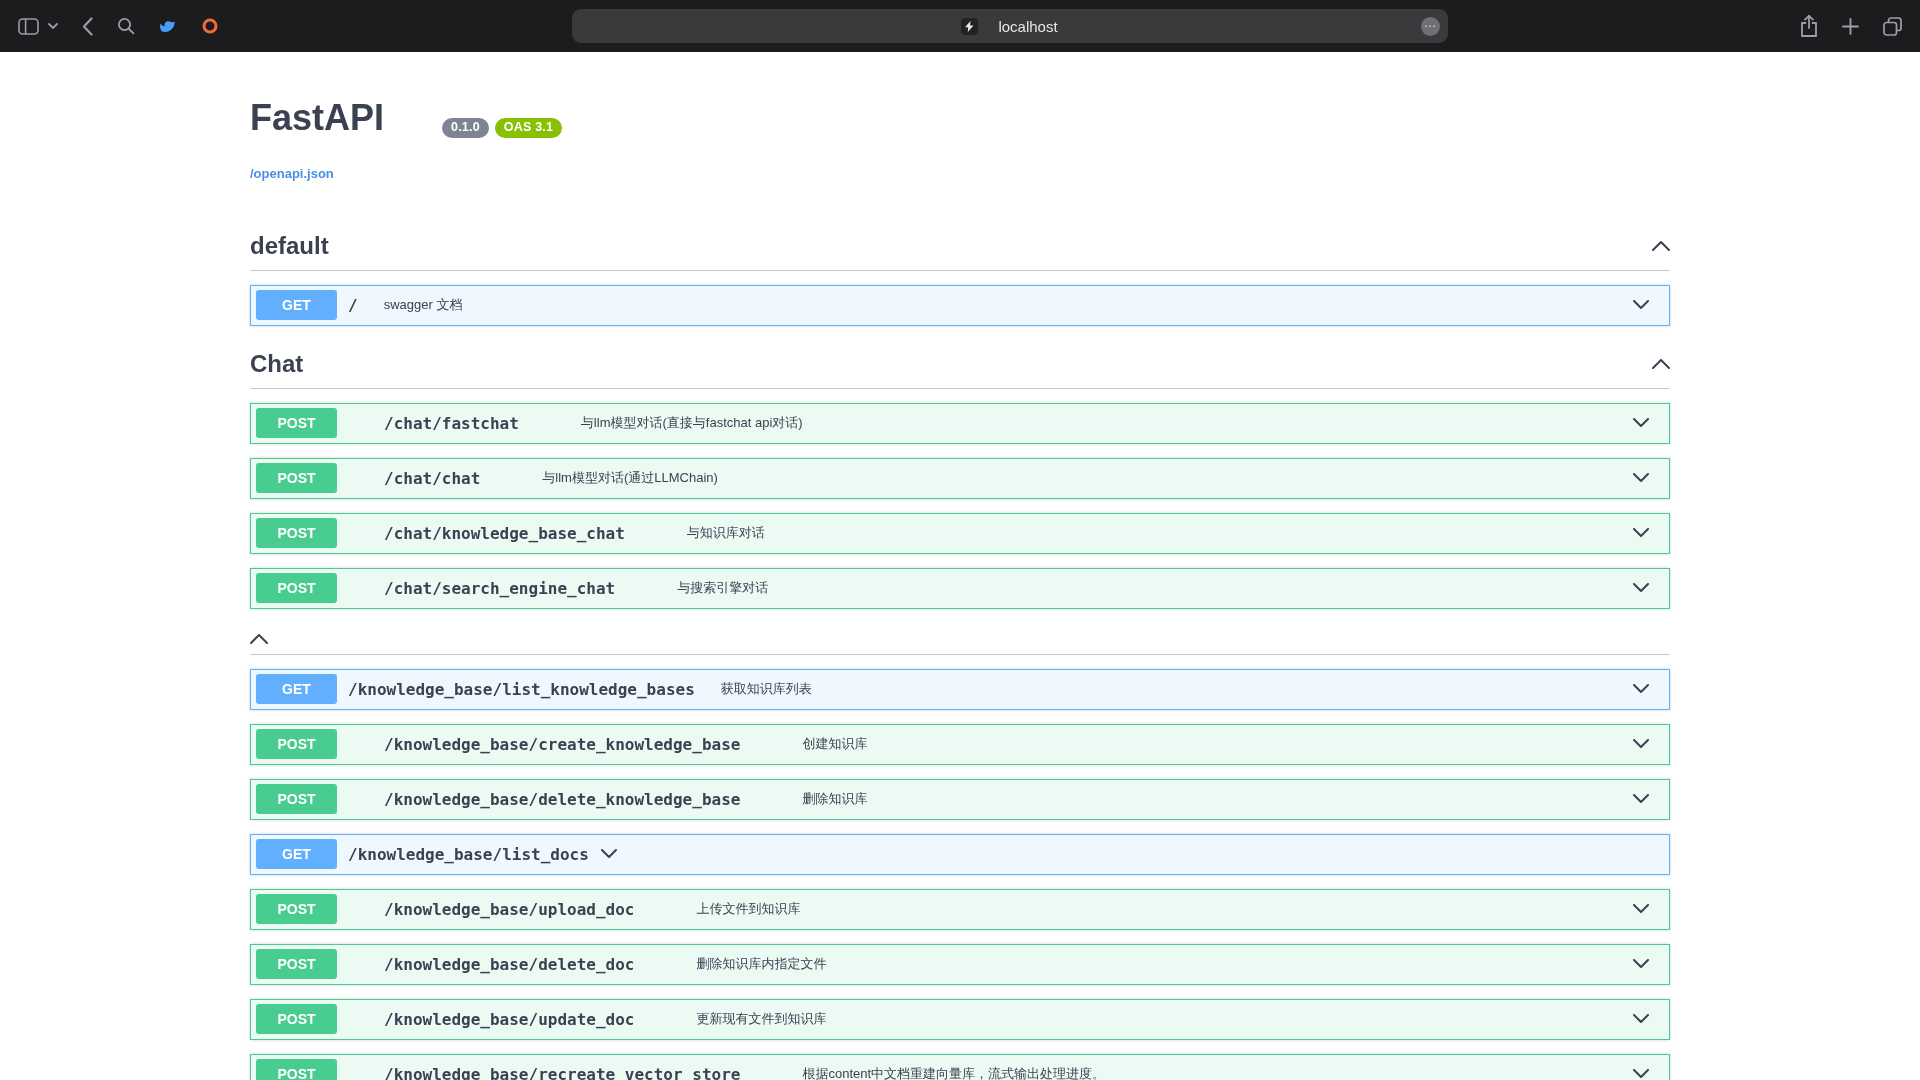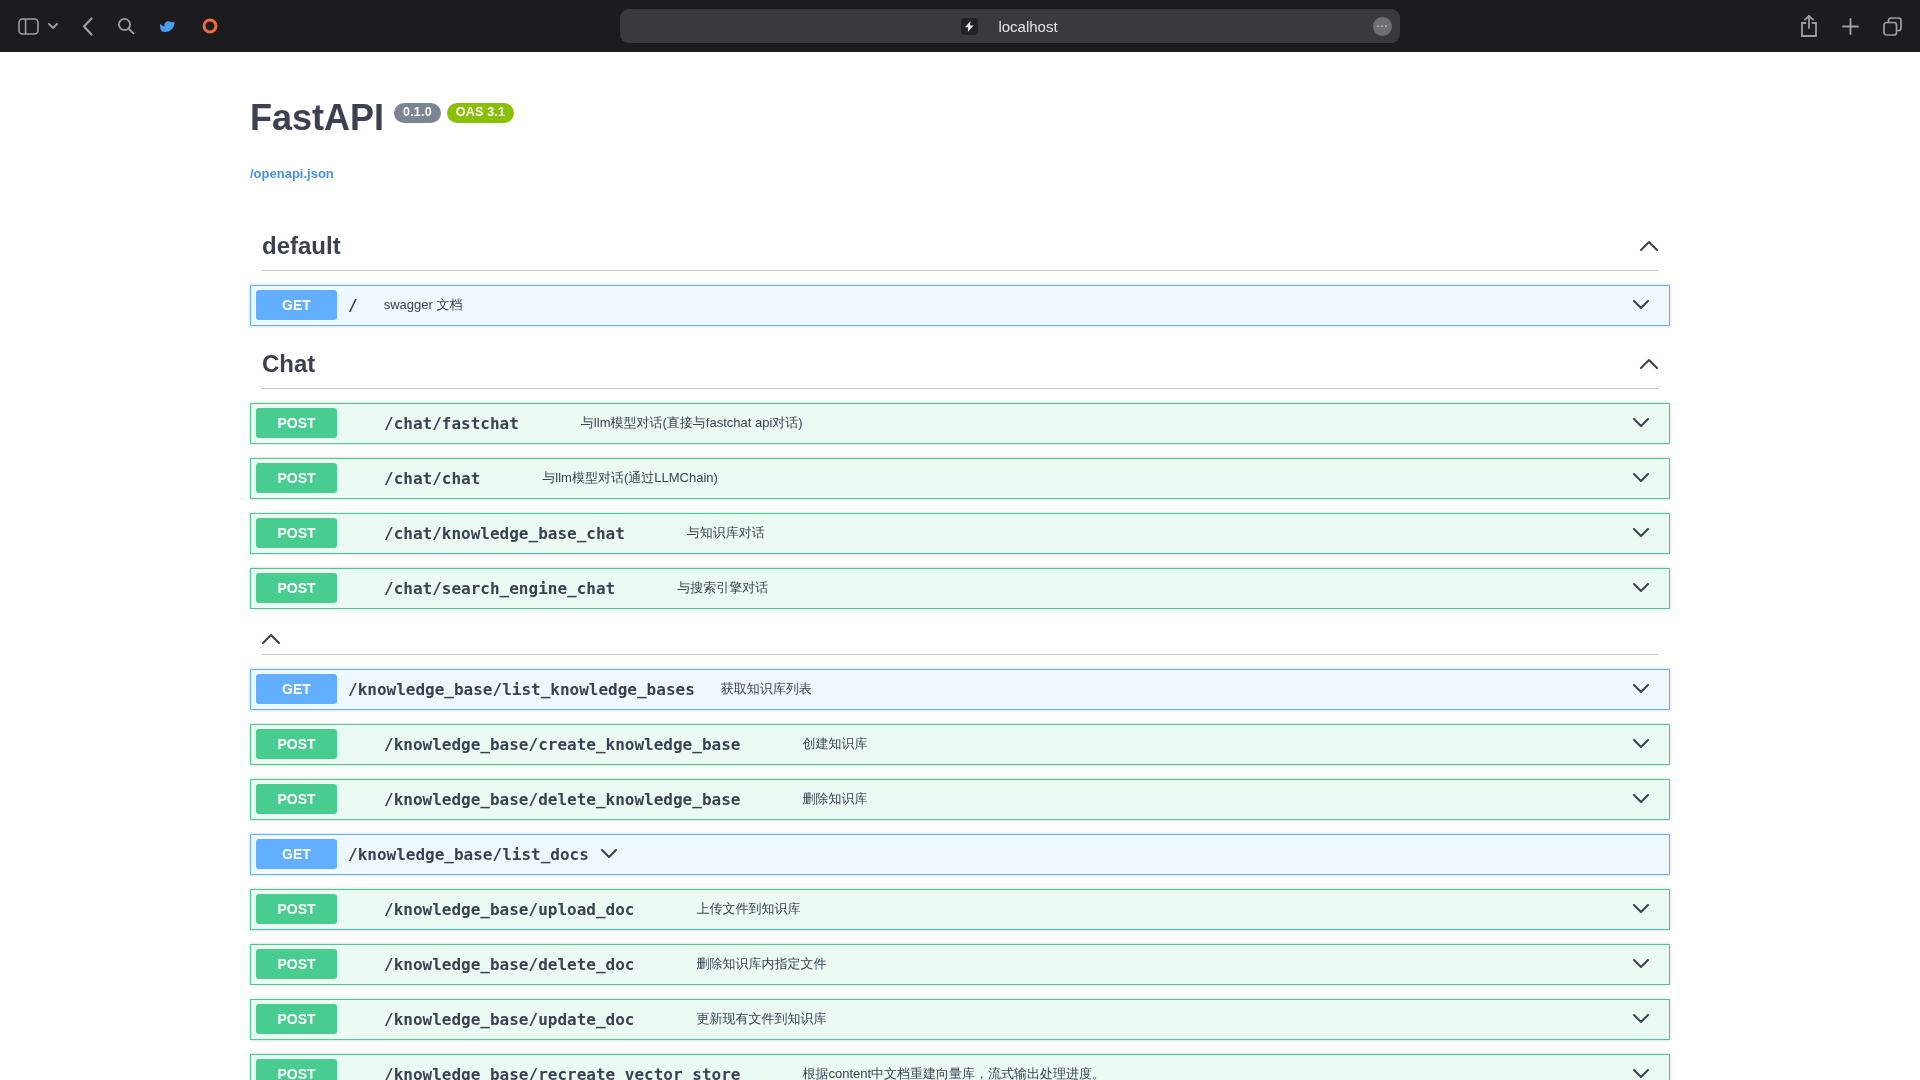--- a/index.html
+++ b/index.html
@@ -13,59 +13,59 @@
   }
   .tb-group { display:flex; align-items:center; gap:20px; }
   .icon-btn {
     background:none; border:none; color:#9d9da3; display:flex;
     align-items:center; justify-content:center; cursor:pointer; padding:2px;
   }
   .icon-btn svg { display:block; }
   .sidebar-cluster { display:flex; align-items:center; gap:5px; }
   .addressbar { flex:1; display:flex; justify-content:center; }
   .url-pill {
-    width:780px; height:34px; background:var(--pill-bg,#3a3a3c); border-radius:9px;
+    width:876px; height:34px; background:var(--pill-bg,#3a3a3c); border-radius:9px;
     display:flex; align-items:center; justify-content:center; gap:20px;
     position:relative; color:#e6e6e8; font-size:15px;
   }
   .favicon {
     width:17px; height:17px; border-radius:4px; background:#222224;
     display:inline-flex; align-items:center; justify-content:center;
   }
   .page-menu {
     position:absolute; right:8px; top:8px; width:19px; height:19px;
     border:none; border-radius:50%; background:#6f6f74; color:#d8d8dc;
     font-size:12px; line-height:17px; text-align:center; cursor:pointer; padding:0;
   }
 
   
   .swagger-ui { height:1028px; overflow:hidden; color:var(--text,#3b4151); }
   .wrapper { max-width:1460px; margin:0 auto; padding:0 20px; }
 
   .information { padding-top:46px; margin-bottom:40px; }
   .api-title {
     font-size:36px; font-weight:bold; color:var(--text,#3b4151);
-    display:flex; align-items:flex-start; gap:10px; line-height:1.1;
+    display:flex; align-items:flex-end; gap:10px; line-height:1.1;
   }
   .badges { display:flex; gap:6px; margin-top:5px; }
   .stamp {
     font-size:12.5px; font-weight:bold; color:#fff; padding:3px 9px;
     border-radius:57px; letter-spacing:.2px;
   }
-  .stamp.version { background:var(--version-badge,#7d8492); }
+  .stamp.version { background:var(--version-badge,#7d8492);margin-left:48px; }
   .stamp.oas { background:var(--oas-badge,#89bf04); }
   .spec-link {
     display:inline-block; margin-top:28px; font-size:13px;
     color:var(--link,#4990e2); text-decoration:none; font-weight:600;
   }
 
   .opblock-tag {
     display:flex; align-items:center; justify-content:space-between;
     font-size:24px; font-weight:bold; color:var(--text,#3b4151);
-    padding:10px 0; margin:14px 12px; border-bottom:1px solid rgba(59,65,81,.3);
+    padding:10px 0; margin:14px 0; border-bottom:1px solid rgba(59,65,81,.3);
     cursor:pointer;
   }
   .chev { display:inline-flex; align-items:center; cursor:pointer; }
 
   .opblock {
     display:flex; align-items:center; height:41px; margin-bottom:14px;
     border-radius:0; border:1px solid; box-shadow:0 0 3px rgba(0,0,0,.19);
     padding:0 20px 0 5px; cursor:pointer;
   }
   .opblock-get  { background:var(--get-bg,rgba(97,175,254,.1));  border-color:var(--get,#61affe); }

